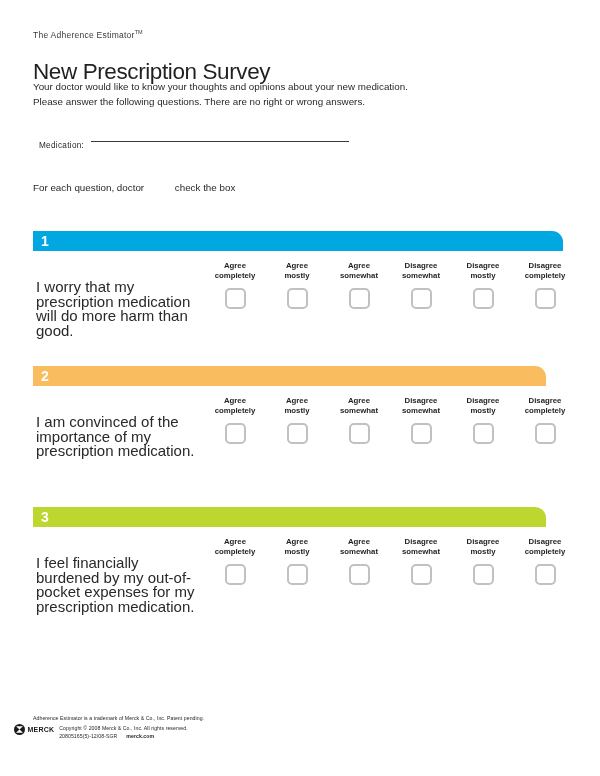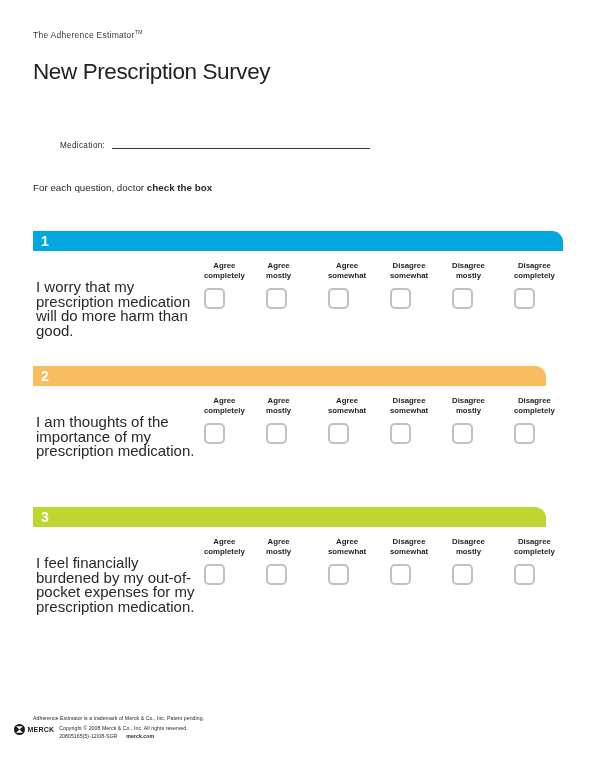--- a/index.html
+++ b/index.html
@@ -61,25 +61,24 @@
     top: 79px;
     width: 500px;
     font-size: 9.8px;
     line-height: 15.2px;
     color: #2b2827;
   }
 
   
   .medication-row {
     position: absolute;
-    left: 40px;
+    left: 19px;
     top: 141px;
     width: 330px;
     display: flex;
-    align-items: flex-end;
     padding-left: 20px;
   }
 
   .medication-label {
     font-size: 8.2px;
     color: #2b2827;
     letter-spacing: 0.3px;
     padding-bottom: 1px;
     white-space: nowrap;
   }
@@ -96,21 +95,21 @@
   .instruction {
     position: absolute;
     left: 33px;
     top: 181px;
     width: 330px;
     font-size: 9.8px;
     line-height: 14.5px;
     color: #2b2827;
   }
 
-  .instruction b { font-weight: 700; }
+  .instruction b { font-weight: 400; margin-left: 28px; }
 
   
   .question {
     position: absolute;
     left: 33px;
   }
 
   .q1 { top: 231px; }
   .q2 { top: 366px; }
   .q3 { top: 507px; }
@@ -152,21 +151,21 @@
     position: absolute;
     left: 171px;
     top: 0;
     display: flex;
   }
 
   .option {
     width: 62px;
     display: flex;
     flex-direction: column;
-    align-items: flex-start;
+    align-items: center;
   }
 
   .option-label {
     font-size: 7.8px;
     font-weight: 700;
     line-height: 9.5px;
     text-align: center;
     color: #221f1f;
     white-space: pre-line;
   }
@@ -272,20 +271,24 @@
 </head>
 <body>
 
 <div class="page">
 
   <div class="header">
     <div class="eyebrow"><span>The Adherence Estimator</span><span class="tm">TM</span></div>
     <div class="main-title">New Prescription Survey</div>
   </div>
 
+  <div class="intro">
+    <div>Your doctor would like to know your thoughts and opinions about your new medication.</div>
+    <div>Please answer the following questions. There are no right or wrong answers.</div>
+  </div>
 
   <div class="medication-row">
     <span class="medication-label">Medication:</span>
     <span class="medication-line"></span>
   </div>
 
   <div class="instruction">
     <div><span>For each question, doctor </span><b>check the box</b></div>
   </div>
 
@@ -328,21 +331,21 @@
         </div>
       </div>
     </div>
   </div>
 
   <div class="question q2">
     <div class="bar" style="background: rgb(249, 188, 95); width: 513px;">
       <span class="bar-number">2</span>
     </div>
     <div class="q-body">
-      <div class="q-text">I am thoughts of the importance of my prescription medication.</div>
+      <div class="q-text">I am convinced of the importance of my prescription medication.</div>
       <div class="options">
         <div class="option">
           <div class="option-label">Agree
 completely</div>
           <div class="checkbox"></div>
         </div>
         <div class="option">
           <div class="option-label">Agree
 mostly</div>
           <div class="checkbox"></div>

